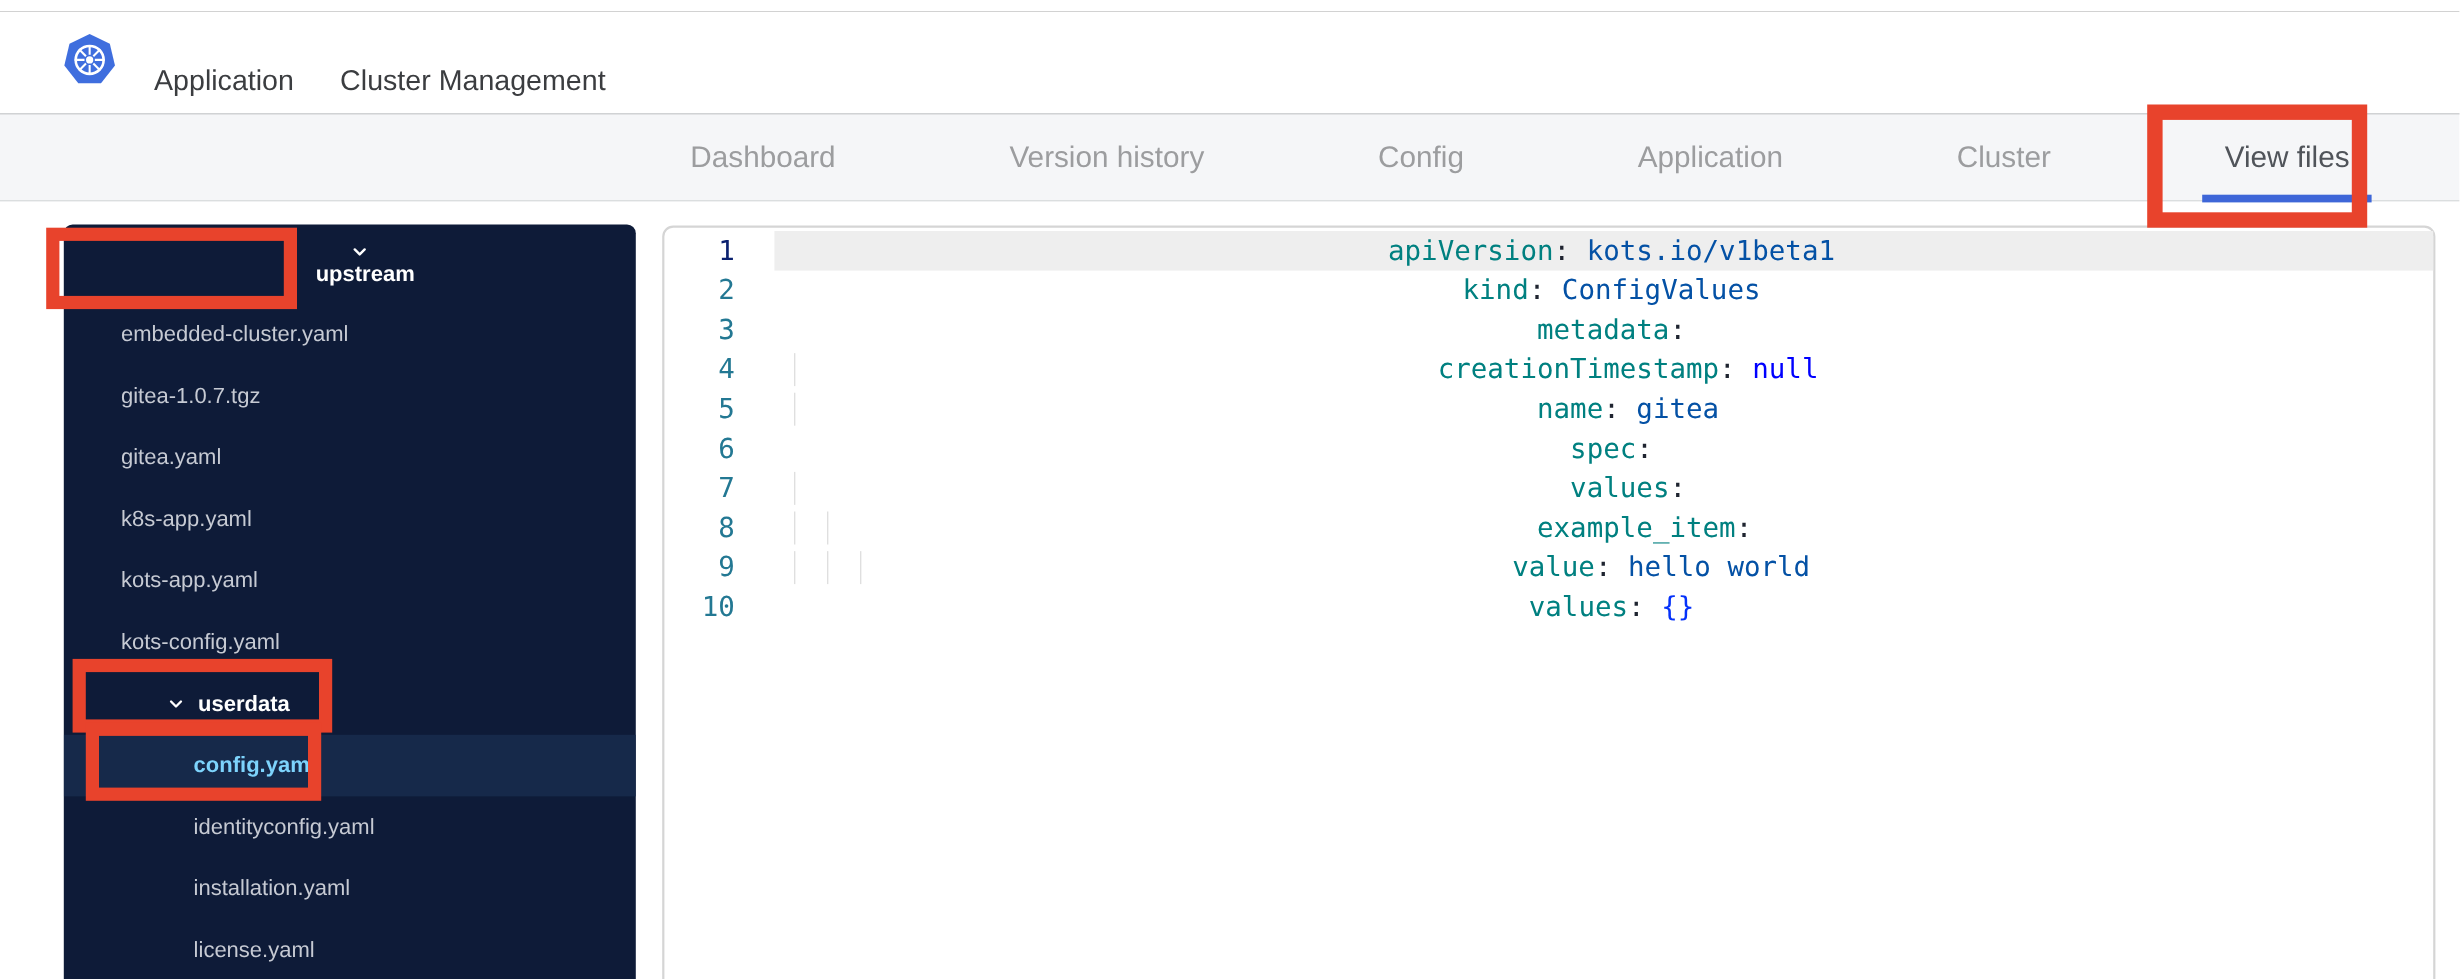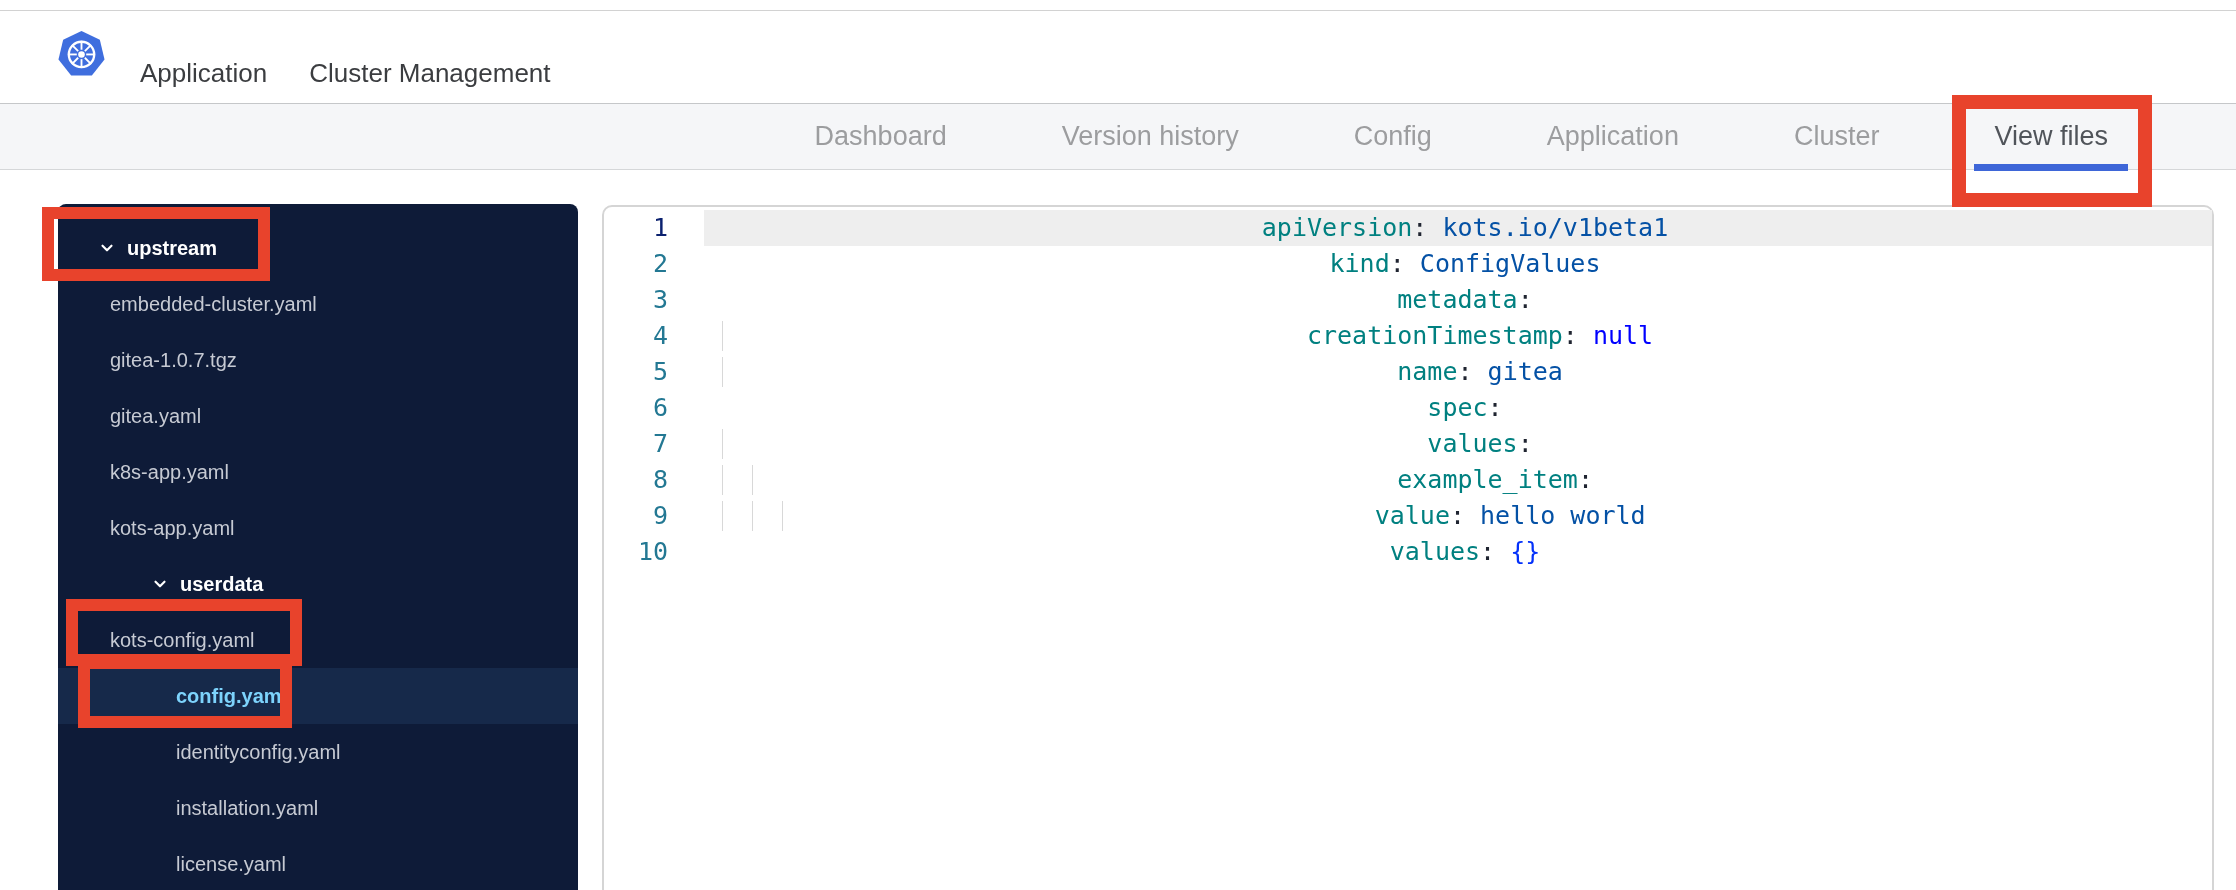--- a/index.html
+++ b/index.html
@@ -25,25 +25,25 @@
     position:relative;display:flex;align-items:center;height:100%;
     padding:0 21px;font-size:26px;color:var(--c-header-text,#3b3d40);cursor:pointer;
   }
   .top-tab.active::after{
     content:"";position:absolute;left:0;right:0;bottom:-2px;height:7px;
     background:var(--c-accent-blue,#3e66d8);
   }
 
   
   .navbar{
-    position:absolute;left:0;top:103px;width:100%;height:67px;box-sizing:border-box;
+    position:absolute;left:0;top:103px;width:100%;height:80px;box-sizing:border-box;
     background:var(--c-navbar-bg,#f5f6f8);
     border-top:1px solid #c5c7c9;border-bottom:1px solid #d5d7d9;
     display:flex;align-items:stretch;justify-content:flex-end;
-    gap:75px;padding-right:108px;
+    gap:118px;padding-right:80px;
   }
   .nav-item{
     position:relative;display:flex;align-items:center;height:100%;padding:0 20px;
     font-size:27px;color:var(--c-nav-text,#9c9d9f);cursor:pointer;white-space:nowrap;
   }
   .nav-item.active{color:var(--c-nav-text-active,#50545a);}
   .nav-item.active::after{
     content:"";position:absolute;left:0;right:0;bottom:-2px;height:7px;
     background:var(--c-accent-blue,#3e66d8);
   }
@@ -53,21 +53,21 @@
     position:absolute;left:58px;top:204px;width:520px;height:686px;
     background:var(--c-sidebar-bg,#0e1b38);border-radius:8px 8px 0 0;
     padding-top:16px;box-sizing:border-box;overflow:hidden;
   }
   .tree-row{
     display:flex;align-items:center;height:56px;font-size:20px;cursor:pointer;
     color:var(--c-sidebar-file-text,#c6cad3);white-space:nowrap;
   }
   .tree-row.folder{color:#ffffff;font-weight:700;}
   .tree-row.selected{background:var(--c-sidebar-selected-bg,#16294a);color:#7dd3fc;font-weight:700;}
-  .tree-row.folder.lvl0{padding-left:40px;}
+  .tree-row.folder.lvl0{padding-left:28px;flex-direction:column;}
   .tree-row.file.lvl0{padding-left:52px;}
   .tree-row.folder.lvl1{padding-left:93px;}
   .tree-row.file.lvl1{padding-left:118px;}
   .chev{display:inline-flex;margin-right:11px;color:#ffffff;}
 
   
   .editor{
     position:absolute;left:602px;top:205px;width:1612px;height:800px;box-sizing:border-box;
     background:#ffffff;border:2px solid #d5d5d5;border-radius:10px;
     padding-top:3px;font-family:"DejaVu Sans Mono","Liberation Mono",monospace;
@@ -153,31 +153,31 @@
         </div>
         <div class="tree-row file lvl0">
           <span>gitea.yaml</span>
         </div>
         <div class="tree-row file lvl0">
           <span>k8s-app.yaml</span>
         </div>
         <div class="tree-row file lvl0">
           <span>kots-app.yaml</span>
         </div>
+        <div class="tree-row file lvl0">
+          <span>kots-config.yaml</span>
+        </div>
         <div class="tree-row folder lvl1">
           <span class="chev">
             <svg viewBox="0 0 20 20" width="18" height="18" aria-hidden="true">
               <path d="M5 7.5 L10 12.5 L15 7.5" fill="none" stroke="currentColor" stroke-width="2.4" stroke-linecap="round" stroke-linejoin="round"></path>
             </svg>
           </span>
           <span>userdata</span>
         </div>
-        <div class="tree-row file lvl0">
-          <span>kots-config.yaml</span>
-        </div>
         <div class="tree-row file lvl1 selected">
           <span>config.yaml</span>
         </div>
         <div class="tree-row file lvl1">
           <span>identityconfig.yaml</span>
         </div>
         <div class="tree-row file lvl1">
           <span>installation.yaml</span>
         </div>
         <div class="tree-row file lvl1">

